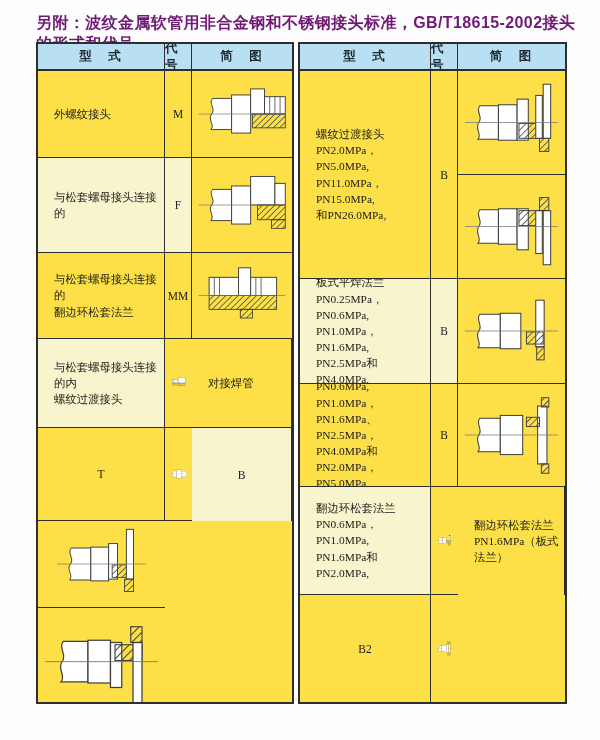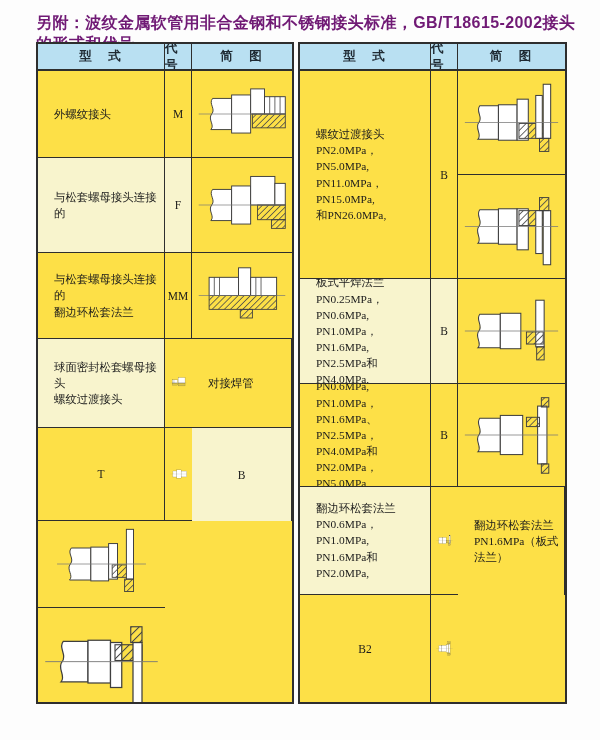--- a/index.html
+++ b/index.html
@@ -140,21 +140,21 @@
             <rect x="50" y="61" width="14" height="10" fill="url(#ht)" stroke="#3e3e3e" stroke-width="1"></rect>
             <line x1="20" y1="24" x2="20" y2="45" stroke="#3e3e3e" stroke-width="0.9"></line>
             <line x1="26" y1="24" x2="26" y2="45" stroke="#3e3e3e" stroke-width="0.9"></line>
             <line x1="68" y1="24" x2="68" y2="45" stroke="#3e3e3e" stroke-width="0.9"></line>
             <line x1="74" y1="24" x2="74" y2="45" stroke="#3e3e3e" stroke-width="0.9"></line>
             <line x1="2" y1="45" x2="102" y2="45" stroke="#777" stroke-width="0.8"></line>
           </svg>
         </div>
       </div>
 
-    <div class="c type" data-hl="true">球面密封松套螺母接头
+    <div class="c type" data-hl="true">与松套螺母接头连接的内
 螺纹过渡接头</div>
     <div class="c dcell nr">
         <div class="dia">
           <svg viewBox="0 0 104 90" preserveAspectRatio="xMidYMid meet">
             <rect x="14" y="26" width="32" height="19" fill="#fff" stroke="#3e3e3e" stroke-width="1.1"></rect>
             <rect x="50" y="12" width="42" height="33" fill="#fff" stroke="#3e3e3e" stroke-width="1.1"></rect>
             <rect x="14" y="45" width="34" height="13" fill="url(#ht)" stroke="#3e3e3e" stroke-width="1"></rect>
             <rect x="50" y="45" width="42" height="18" fill="url(#ht)" stroke="#3e3e3e" stroke-width="1"></rect>
             <line x1="20" y1="26" x2="20" y2="45" stroke="#3e3e3e" stroke-width="0.9"></line>
             <line x1="26" y1="26" x2="26" y2="45" stroke="#3e3e3e" stroke-width="0.9"></line>

